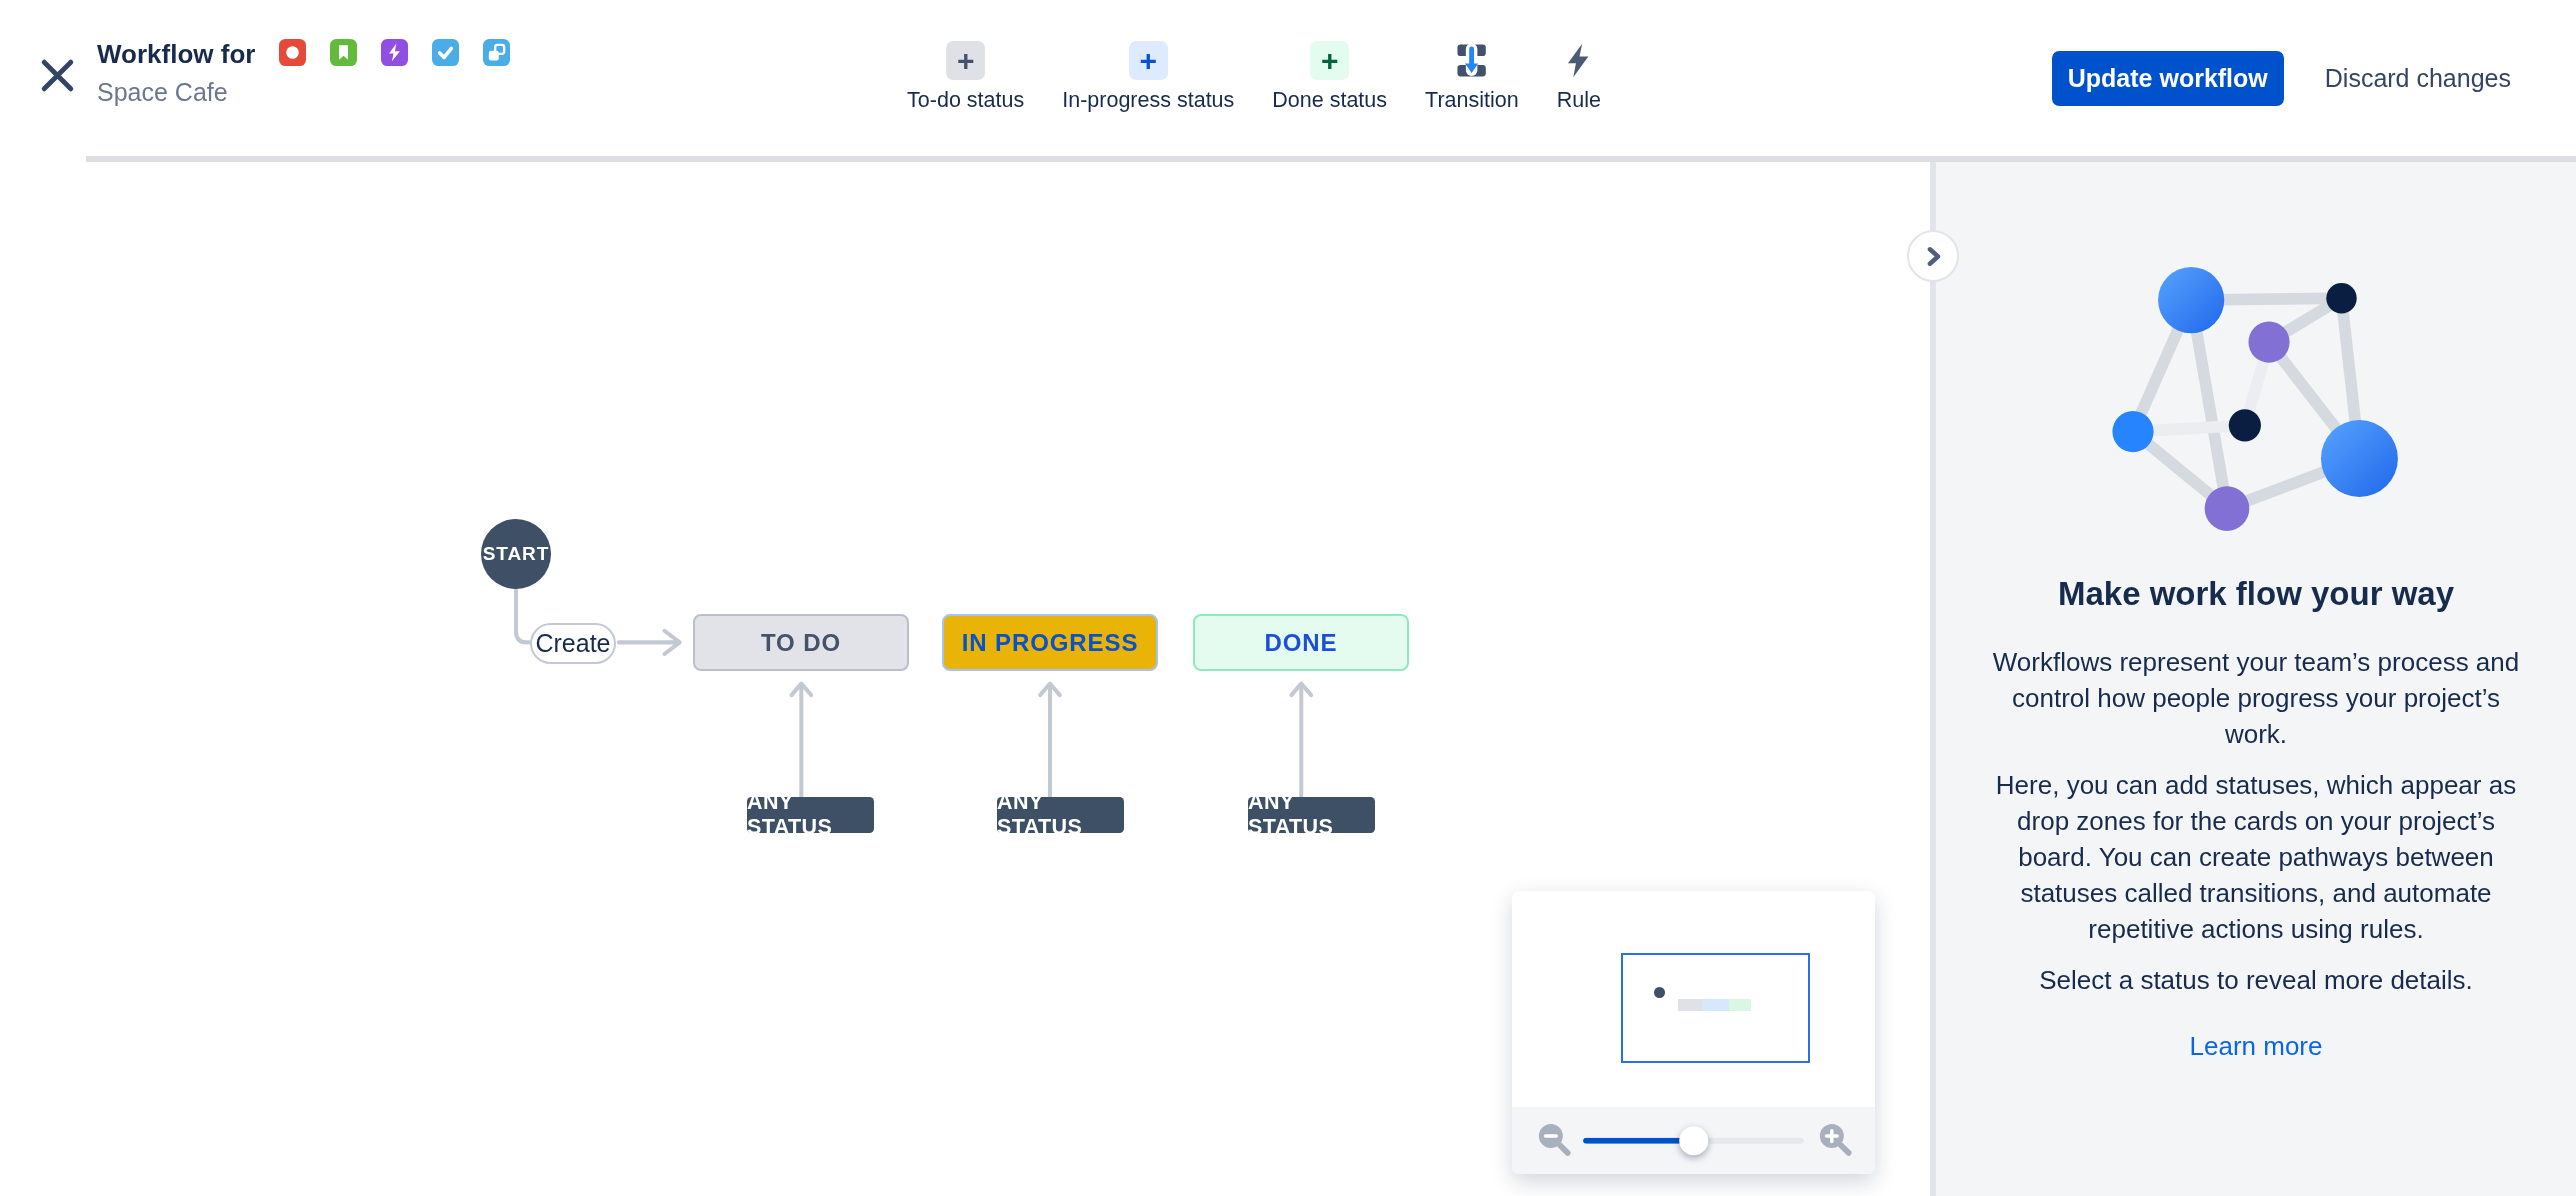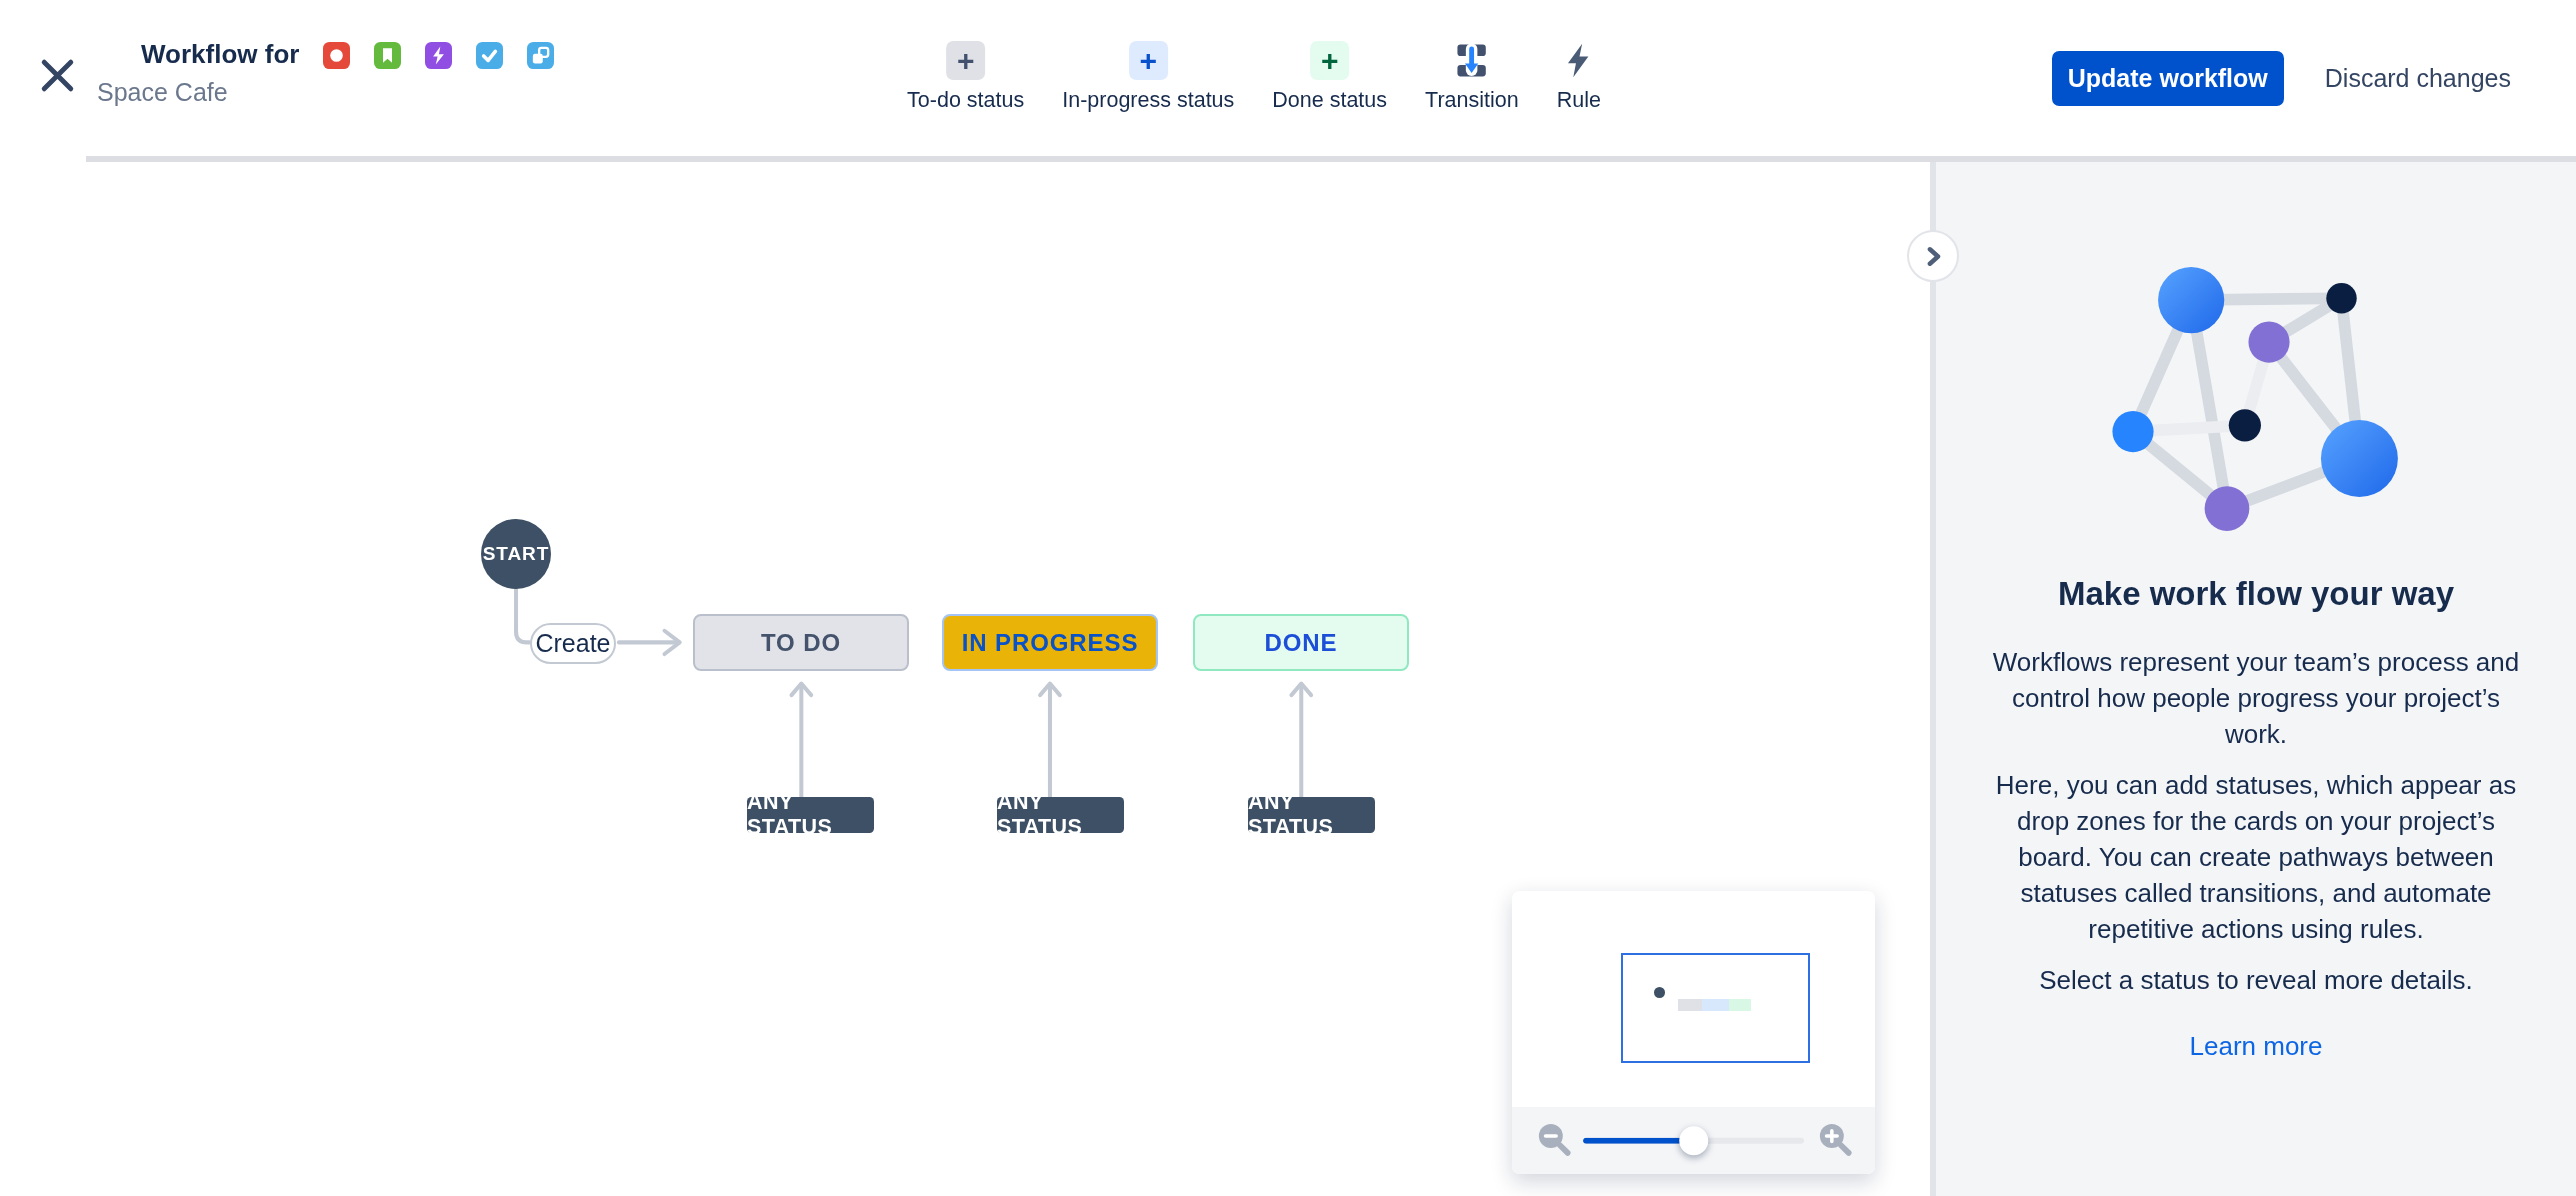--- a/index.html
+++ b/index.html
@@ -3,21 +3,21 @@
 <meta charset="utf-8">
 <style>
   * { margin:0; padding:0; box-sizing:border-box; }
   html,body { width:2576px; height:1197px; }
   body { font-family:"Liberation Sans", sans-serif; background:#fff; color:#172B4D; }
   .app { position:relative; width:2576px; height:1197px; overflow:hidden; background:#fff; }
 
   
   .close-btn { position:absolute; left:36px; top:55px; width:43px; height:43px; background:none; border:none; cursor:pointer; }
   .titleblock { position:absolute; left:97px; top:39px; }
-  .titlerow { display:flex; align-items:flex-end; gap:24px;margin-left:44px; }
+  .titlerow { display:flex; align-items:flex-start; gap:24px; }
   .page-title { font-size:26px; font-weight:bold; color:#172B4D; line-height:30px; }
   .itype { width:27px; height:27px; border-radius:6.3px; display:inline-flex; align-items:center; justify-content:center; }
   .subtitle { margin-top:9px; font-size:25px; color:#6B778C; line-height:29px; }
 
   .toolbar { position:absolute; left:1254px; top:41px; transform:translateX(-50%); display:flex; gap:38px; align-items:flex-start; }
   .tool { display:flex; flex-direction:column; align-items:center; background:none; border:none; cursor:pointer; }
   .tile { width:39px; height:39px; border-radius:7.2px; display:flex; align-items:center; justify-content:center; }
   .tile-todo { background:#DFE1E6; }
   .tile-inprogress { background:#DEEBFF; }
   .tile-done { background:#E3FCEF; }

